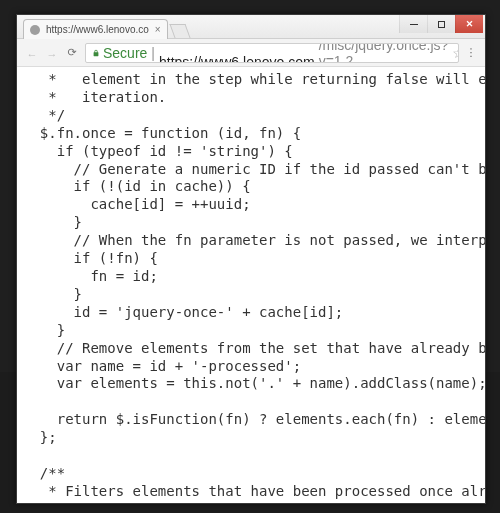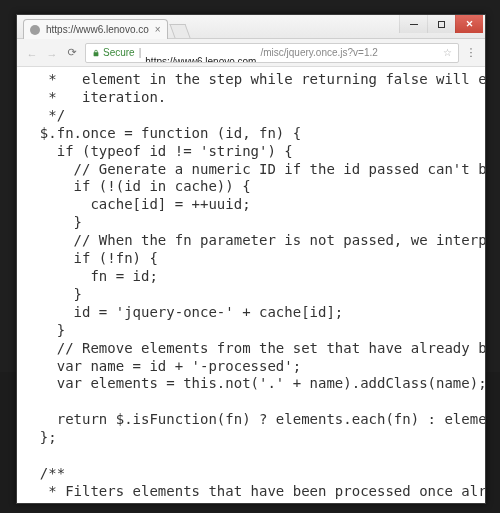--- a/index.html
+++ b/index.html
@@ -60,21 +60,21 @@
     border-bottom: 1px solid #dcdcdc;
     display: flex; align-items: center; gap: 6px;
     padding: 0 8px;
     font-size: 11px; color: #5a5a5a;
   }
   .nav-icn { width: 14px; text-align: center; color: #6d6d6d; }
   .nav-icn.disabled { color: #bfbfbf; }
   .addressbar {
     flex: 1; height: 20px; background: #fff; border: 1px solid #cfcfcf;
     border-radius: 2px; display: flex; align-items: center; gap: 4px;
-    padding: 0 6px; font-size: 10px; color: #444;
+    padding: 0 6px; font-size: 14px; color: #444;
     overflow: hidden;
   }
   .secure { color: #3c8a3c; display:flex; align-items:center; gap:3px; }
   .lock {
     width: 8px; height: 8px; display:inline-block;
   }
   .lock svg { display:block; }
   .sep { color:#999; }
   .urlhost { color:#222;margin-top:18px; }
   .urlrest { color:#888; }

